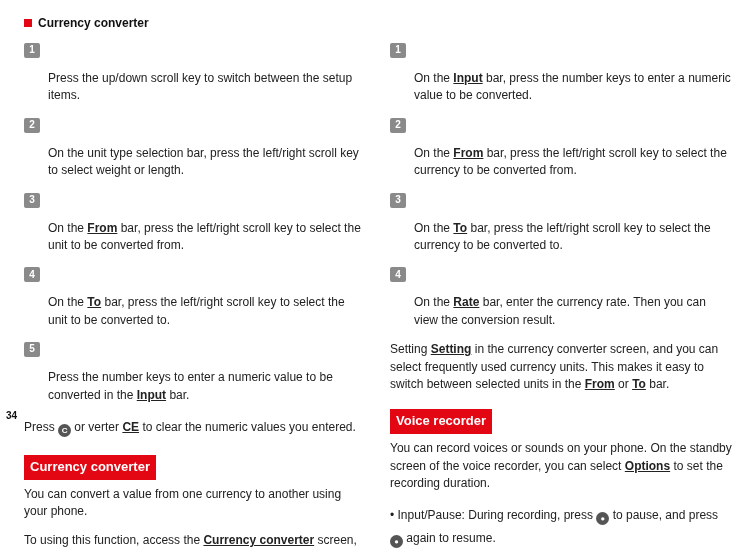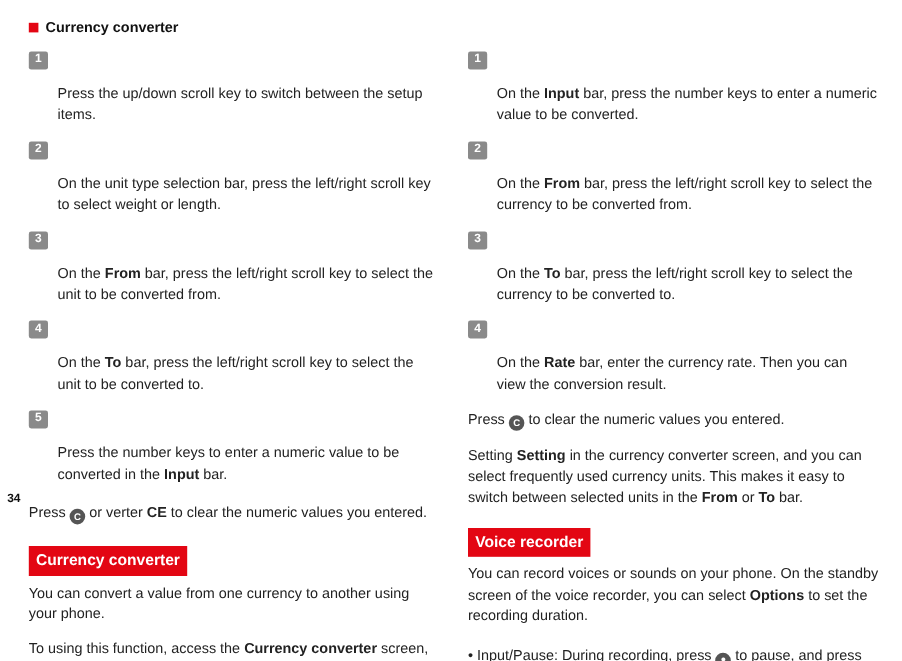--- a/index.html
+++ b/index.html
@@ -11,21 +11,21 @@
   .cols { display: flex; gap: 24px; }
   .col { width: 342px; font-size: 12px; line-height: 1.45; color: #222; }
   .step { display: flex; gap: 8px; margin-bottom: 12px; }
   .numbox { flex: 0 0 16px; width: 16px; height: 15px; background: #8a8a8a; color: #fff; font-size: 10px; font-weight: bold; display: flex; align-items: center; justify-content: center; border-radius: 2px; margin-top: 1px; }
   .stxt { flex: 1; margin-top: 28px; }
   .para { margin-bottom: 12px; }
   .sect-head { background: #e30613; color: #fff; font-weight: bold; font-size: 13px; padding: 3px 6px; display: inline-block; margin-top: 4px; margin-bottom: 6px; }
   .icon-c { display: inline-flex; width: 13px; height: 13px; border-radius: 50%; background: #555; color: #fff; font-size: 8px; font-weight: bold; align-items: center; justify-content: center; vertical-align: -2px; }
   .icon-rec { display: inline-flex; width: 13px; height: 13px; border-radius: 50%; background: #555; color: #fff; font-size: 7px; align-items: center; justify-content: center; vertical-align: -2px; }
   .pagenum { position: absolute; left: 6px; bottom: 6px; font-size: 10px; font-weight: bold; }
-  b { font-weight: bold; }
+  b { font-weight: bold; text-decoration: underline; }
 </style>
 </head>
 <body>
 <div class="page">
 
   <div class="hdr">
     <span class="hdr-sq"></span>
     <span class="hdr-title">Currency converter</span>
   </div>
 
@@ -98,23 +98,20 @@
         </div>
       </div>
 
       <div class="step">
         <div class="numbox">4</div>
         <div class="stxt">
           <span>On the </span><b>Rate</b><span> bar, enter the currency rate. Then you can view the conversion result.</span>
         </div>
       </div>
 
-      <div class="para">
-        <span>Press </span><span class="icon-c">C</span><span> to clear the numeric values you entered.</span>
-      </div>
 
       <div class="para">
         <span>Setting </span><b>Setting</b><span> in the currency converter screen, and you can select frequently used currency units. This makes it easy to switch between selected units in the </span><b>From</b><span> or </span><b>To</b><span> bar.</span>
       </div>
 
       <div class="sect-head">Voice recorder</div>
       <div class="para">
         <span>You can record voices or sounds on your phone. On the standby screen of the voice recorder, you can select </span><b>Options</b><span> to set the recording duration.</span>
       </div>
       <div class="para" style="line-height:1.9;">

